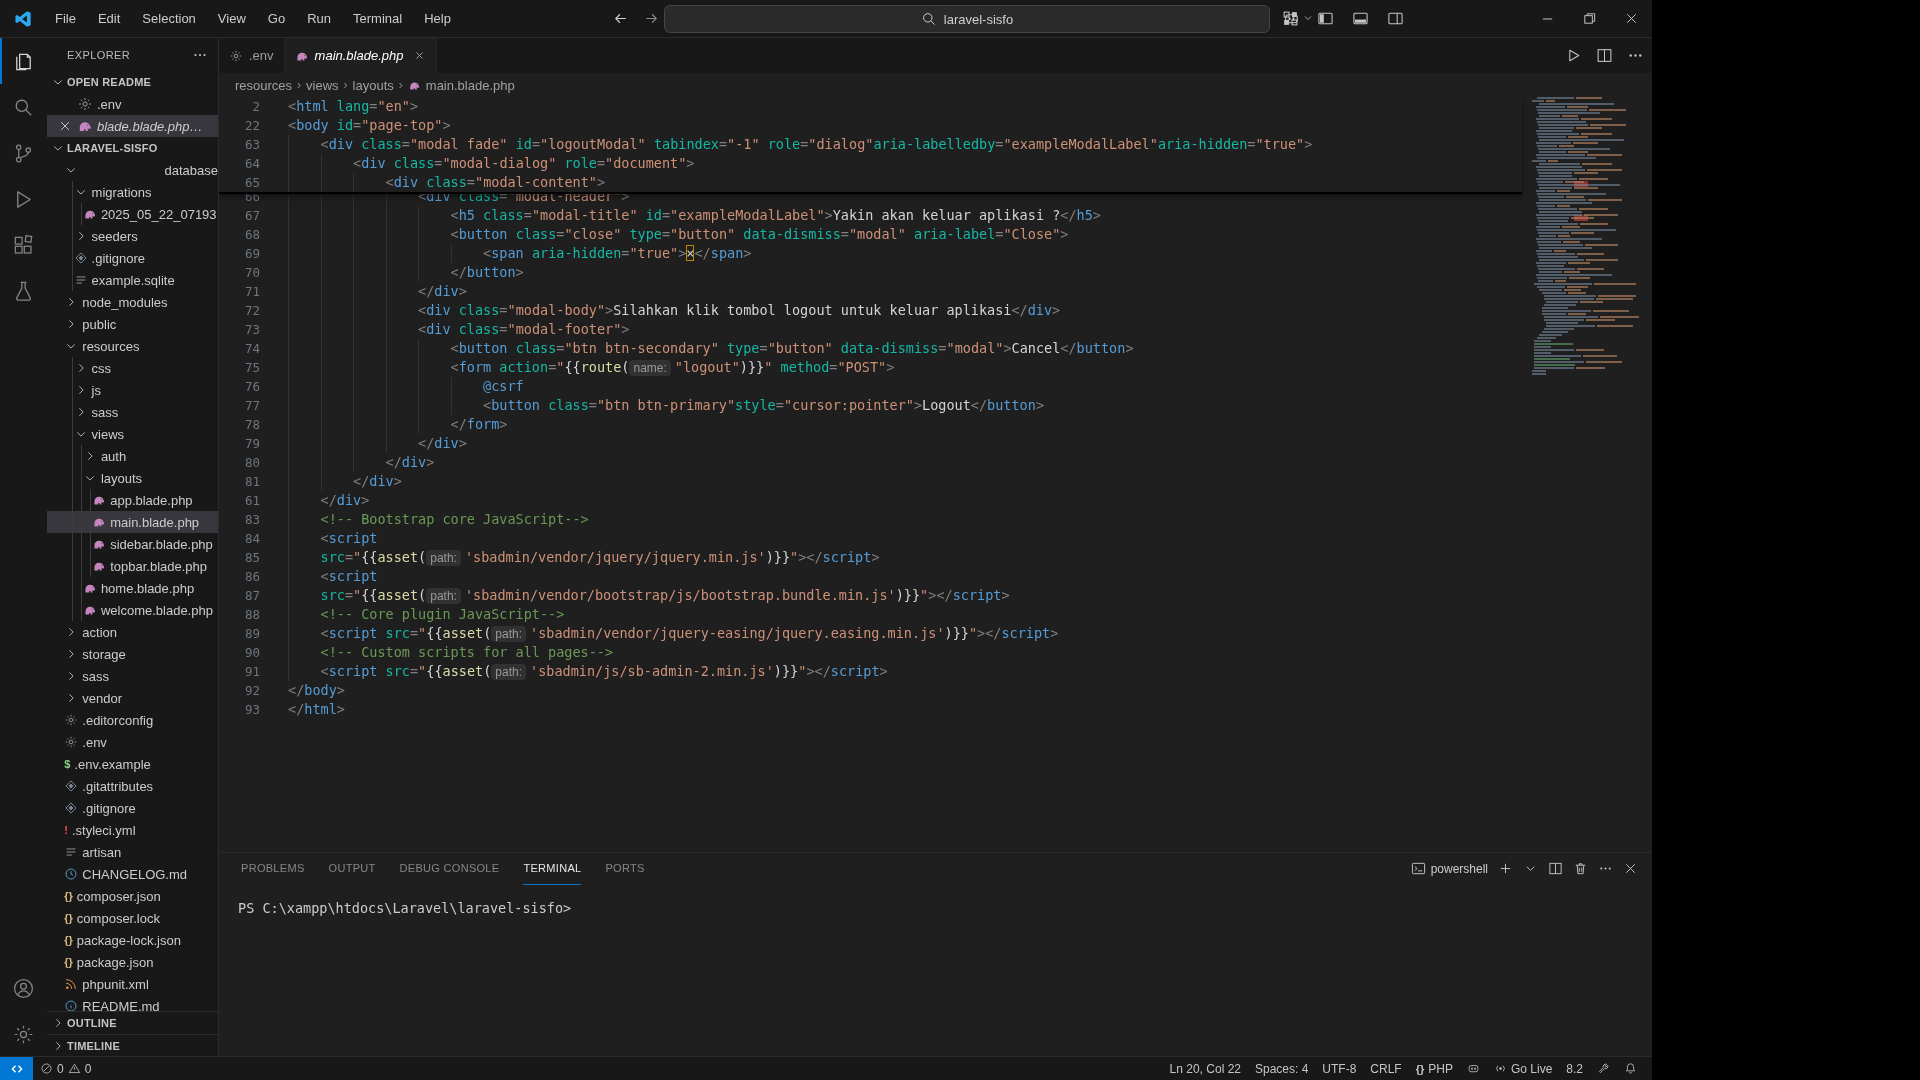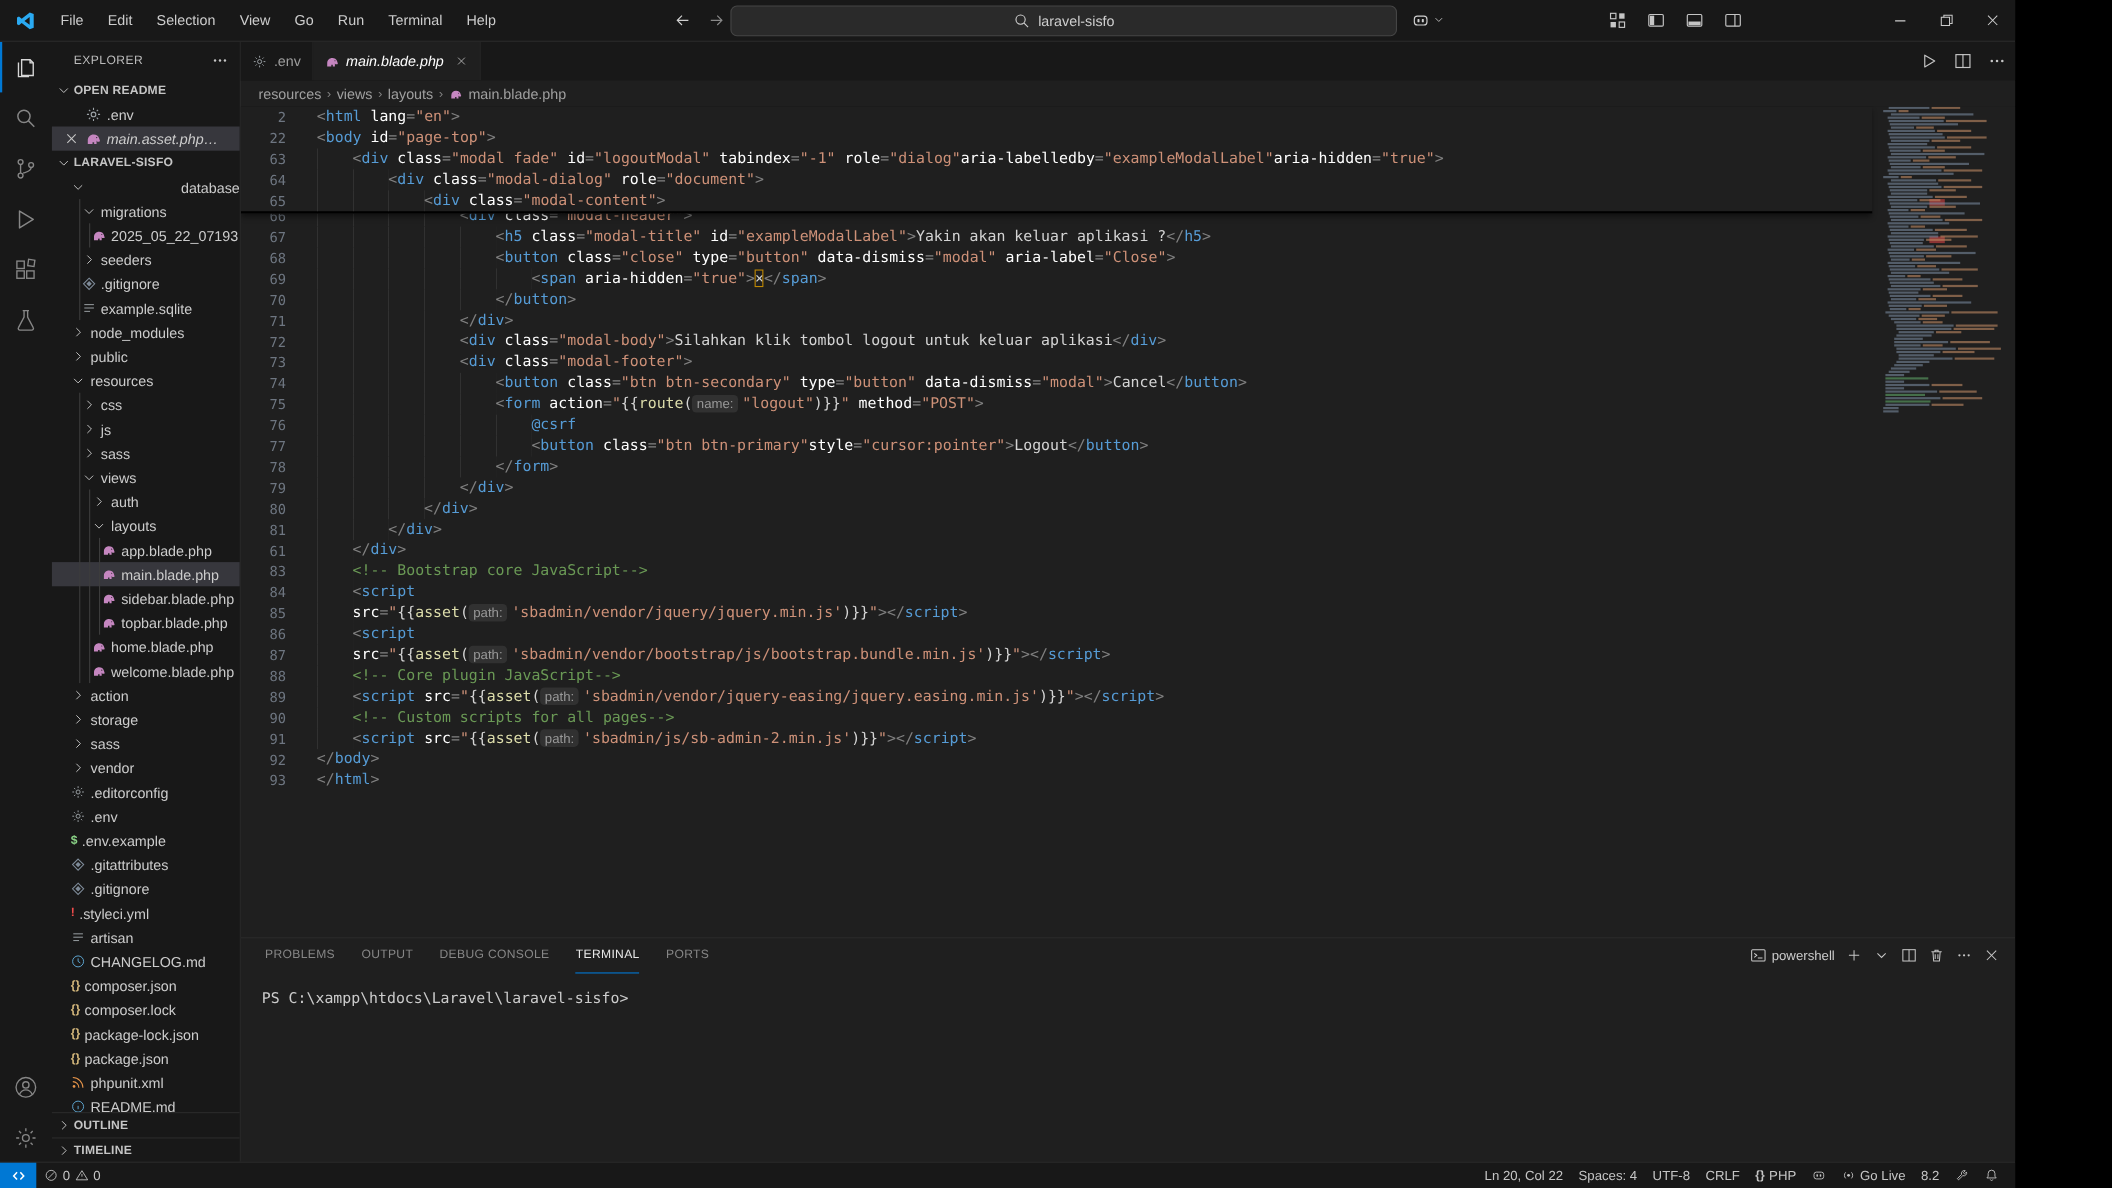--- a/index.html
+++ b/index.html
@@ -1,16 +1,16 @@
 <!DOCTYPE html>
 <html><head>
 <meta charset="utf-8">
 <style>
   html,body{margin:0;padding:0;background:#000;}
-  #root{position:relative;width:1832px;height:1080px;background:#1f1f1f;overflow:hidden;
+  #root{position:relative;width:1652px;height:1080px;background:#1f1f1f;overflow:hidden;
         font-family:"Liberation Sans",sans-serif;color:#cccccc;-webkit-font-smoothing:antialiased;}
   .icn{display:inline-flex;align-items:center;justify-content:center;flex:none;}
   .icn svg{width:16px;height:16px;display:block;}
   .icn svg [stroke]{stroke-width:1.1;}
   .icn .tx{font-style:normal;font-size:11px;font-weight:700;}
 
   
   #titlebar{position:absolute;top:0;left:0;right:0;height:37px;background:#181818;
             border-bottom:1px solid #2b2b2b;display:flex;align-items:center;z-index:50;}
   #vslogo{width:46px;display:flex;justify-content:center;}
@@ -84,21 +84,21 @@
   #breadcrumb .icn svg{width:13px;height:13px;}
 
   
   #editor{flex:1;position:relative;background:#1f1f1f;overflow:hidden;
           font-family:"DejaVu Sans Mono","Liberation Mono",monospace;font-size:13.5px;}
   .cl{position:relative;height:19px;line-height:19px;white-space:pre;}
   .cl .ln{position:absolute;left:0;top:0;width:41px;text-align:right;color:#6e7681;font-size:12.5px;}
   .cl .cd{position:absolute;left:69px;top:0;white-space:pre;}
   .tk-ind{display:inline-block;white-space:pre;
           background:repeating-linear-gradient(to right,#313131 0 1px,transparent 1px 32.512px);}
-  .tk-p{color:#808080}.tk-t{color:#569cd6}.tk-a{color:#ffffff}.tk-s{color:#ce9178}
+  .tk-p{color:#808080}.tk-t{color:#569cd6}.tk-a{color:#14b8a6}.tk-s{color:#ce9178}
   .tk-x{color:#d4d4d4}.tk-c{color:#6a9955}.tk-f{color:#dcdcaa}.tk-d{color:#569cd6}
   .tk-h{color:#999999;background:#313131;border-radius:4px;padding:1px 4px;margin-right:4px;font-size:12px;font-family:"Liberation Sans",sans-serif;}
   .tk-u{color:#d4d4d4;outline:1px solid #bf8803;outline-offset:-1px;}
   #sticky{position:absolute;top:0;left:0;right:130px;background:#1f1f1f;z-index:5;
           border-bottom:2px solid #000;box-shadow:0 3px 5px rgba(0,0,0,.45);}
   #clipline{position:absolute;top:97px;left:0;right:130px;height:12px;overflow:hidden;}
   #clipline .cl{margin-top:-7px;}
   #code-lines{position:absolute;top:109px;left:0;right:130px;}
 
   
@@ -328,21 +328,21 @@
               <svg viewBox="0 0 16 16" stroke="currentColor">
                 <path d="M4.2 4.2l7.6 7.6M11.8 4.2l-7.6 7.6"></path>
               </svg>
             </span>
             <span class="icn ic-elephant">
               <svg viewBox="0 0 16 16">
                 <path fill="currentColor" d="M2.8 13V9.6C2.8 6.4 5 4.2 8.1 4.2c2.5 0 4.3 1.3 4.9 3.2l.8 2.4c.2.5-.2 1-.7 1h-1.3c-.4 0-.7-.2-.8-.6l-.2-.6v3.4H8.6v-1.7a5 5 0 0 1-1.5 0V13H2.8z"></path>
                 <circle cx="10.9" cy="7.1" r=".55" fill="#1f1f1f"></circle>
               </svg>
             </span>
-            <span class="lbl it">main.asset.php…</span>
+            <span class="lbl it">blade.blade.php…</span>
           </div>
           <div class="sec-head">
             <span class="icn ic-chev">
               <svg viewBox="0 0 16 16" fill="none" stroke="currentColor">
                 <path d="M3.8 6.2 8 10.4l4.2-4.2"></path>
               </svg>
             </span>
             <span>LARAVEL-SISFO</span>
           </div>
           <div id="tree">

